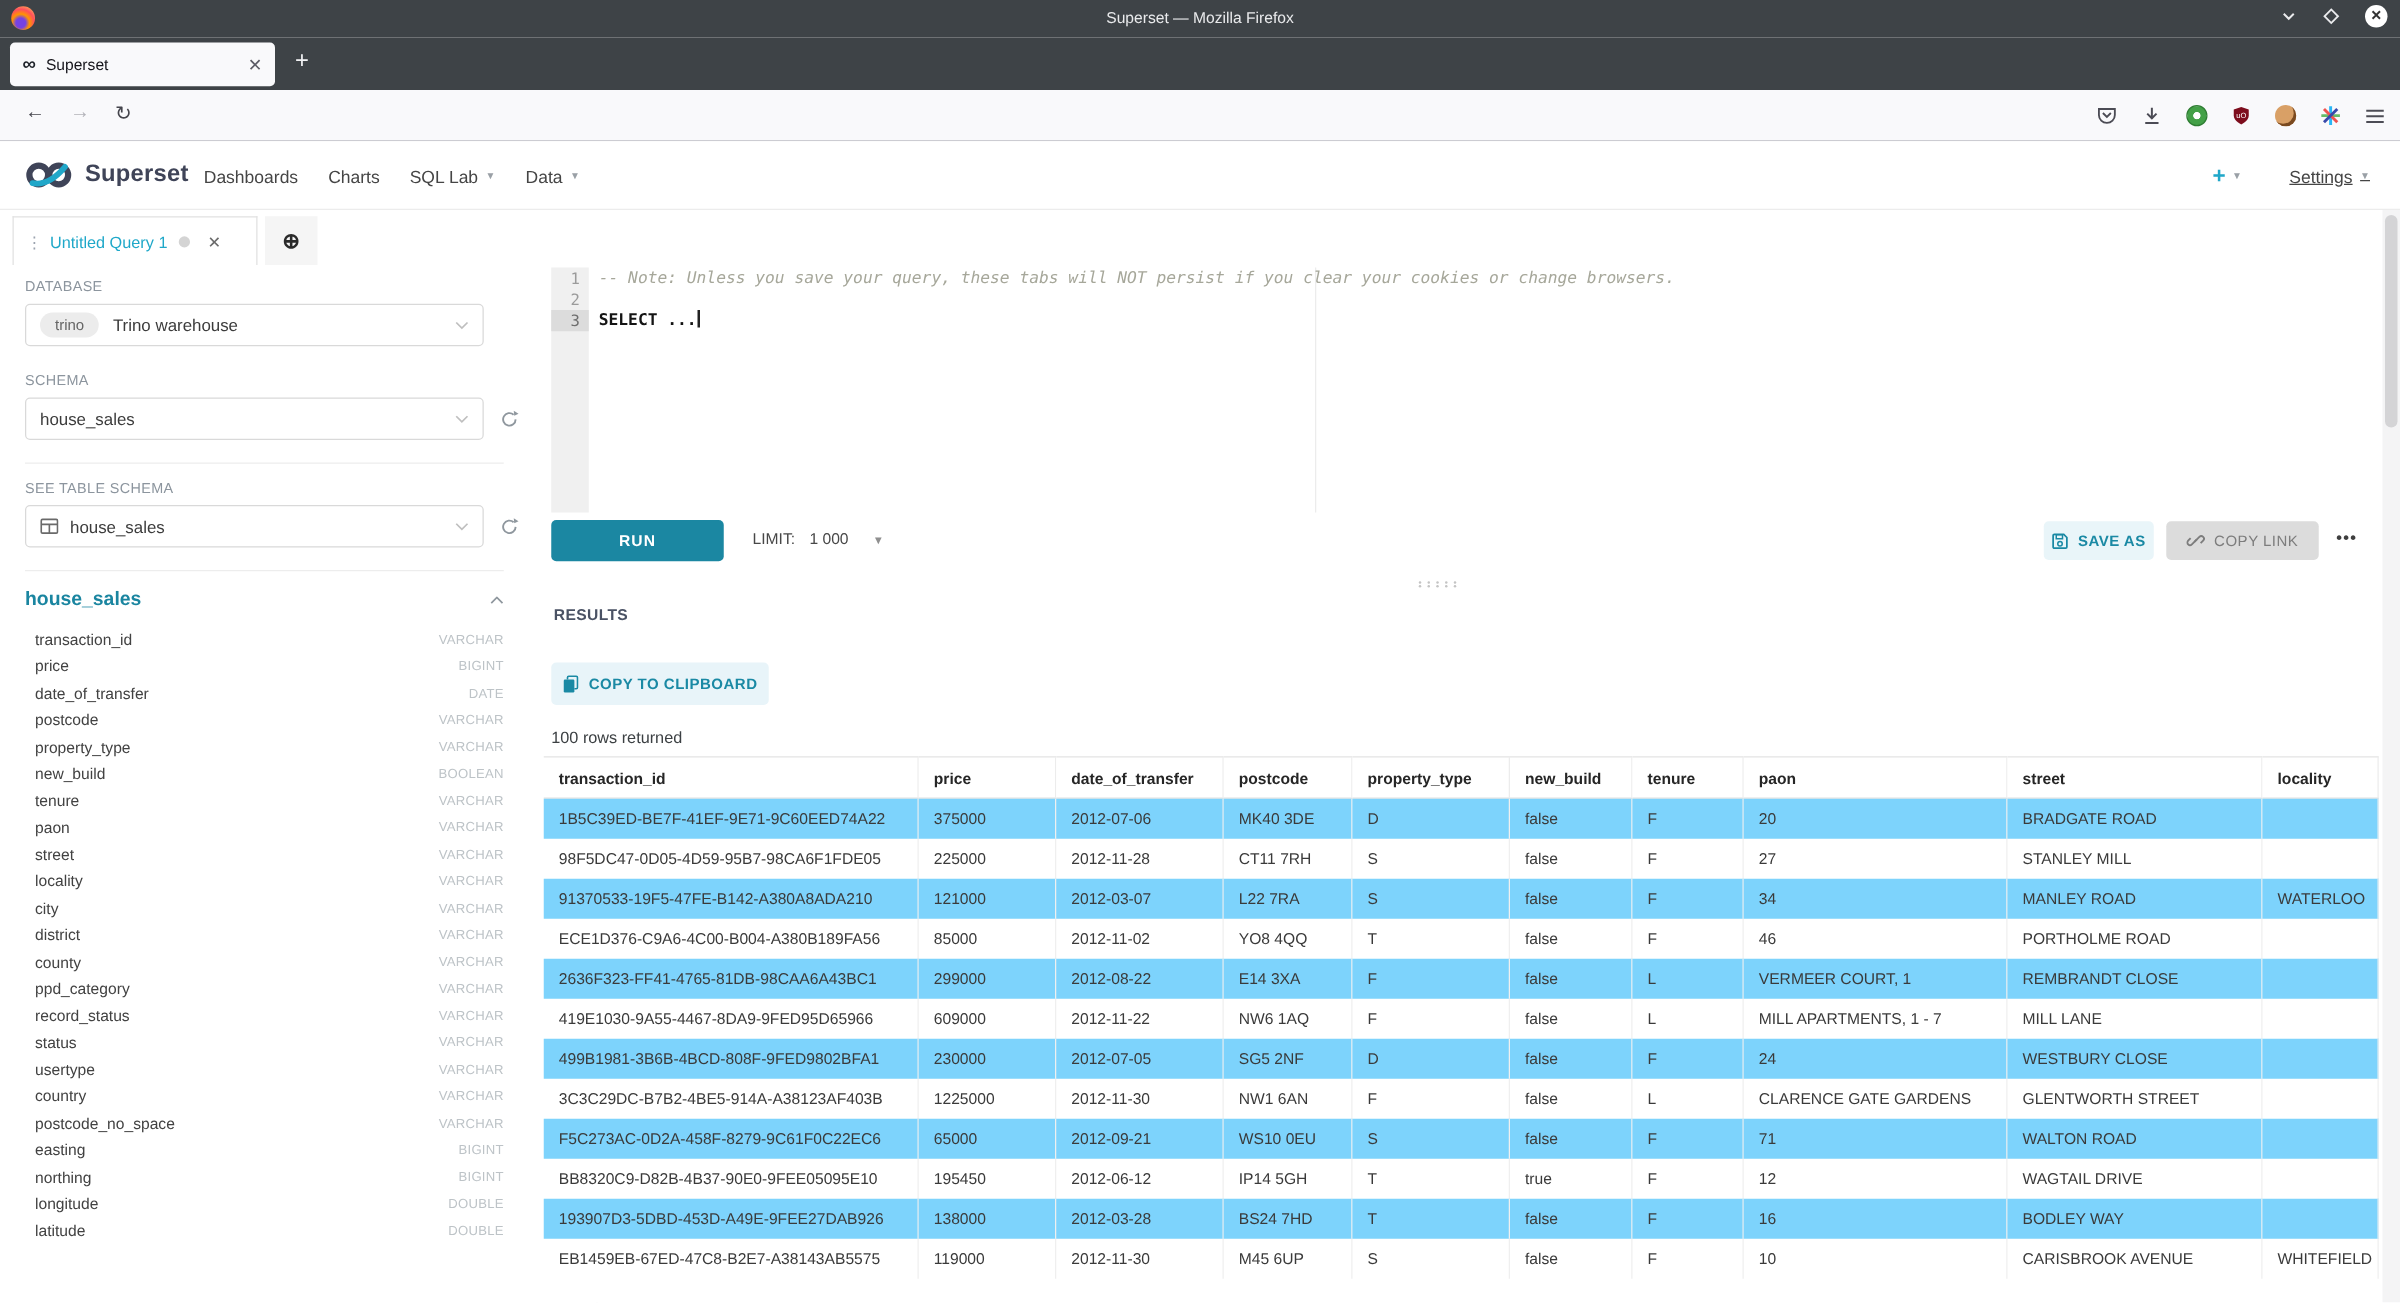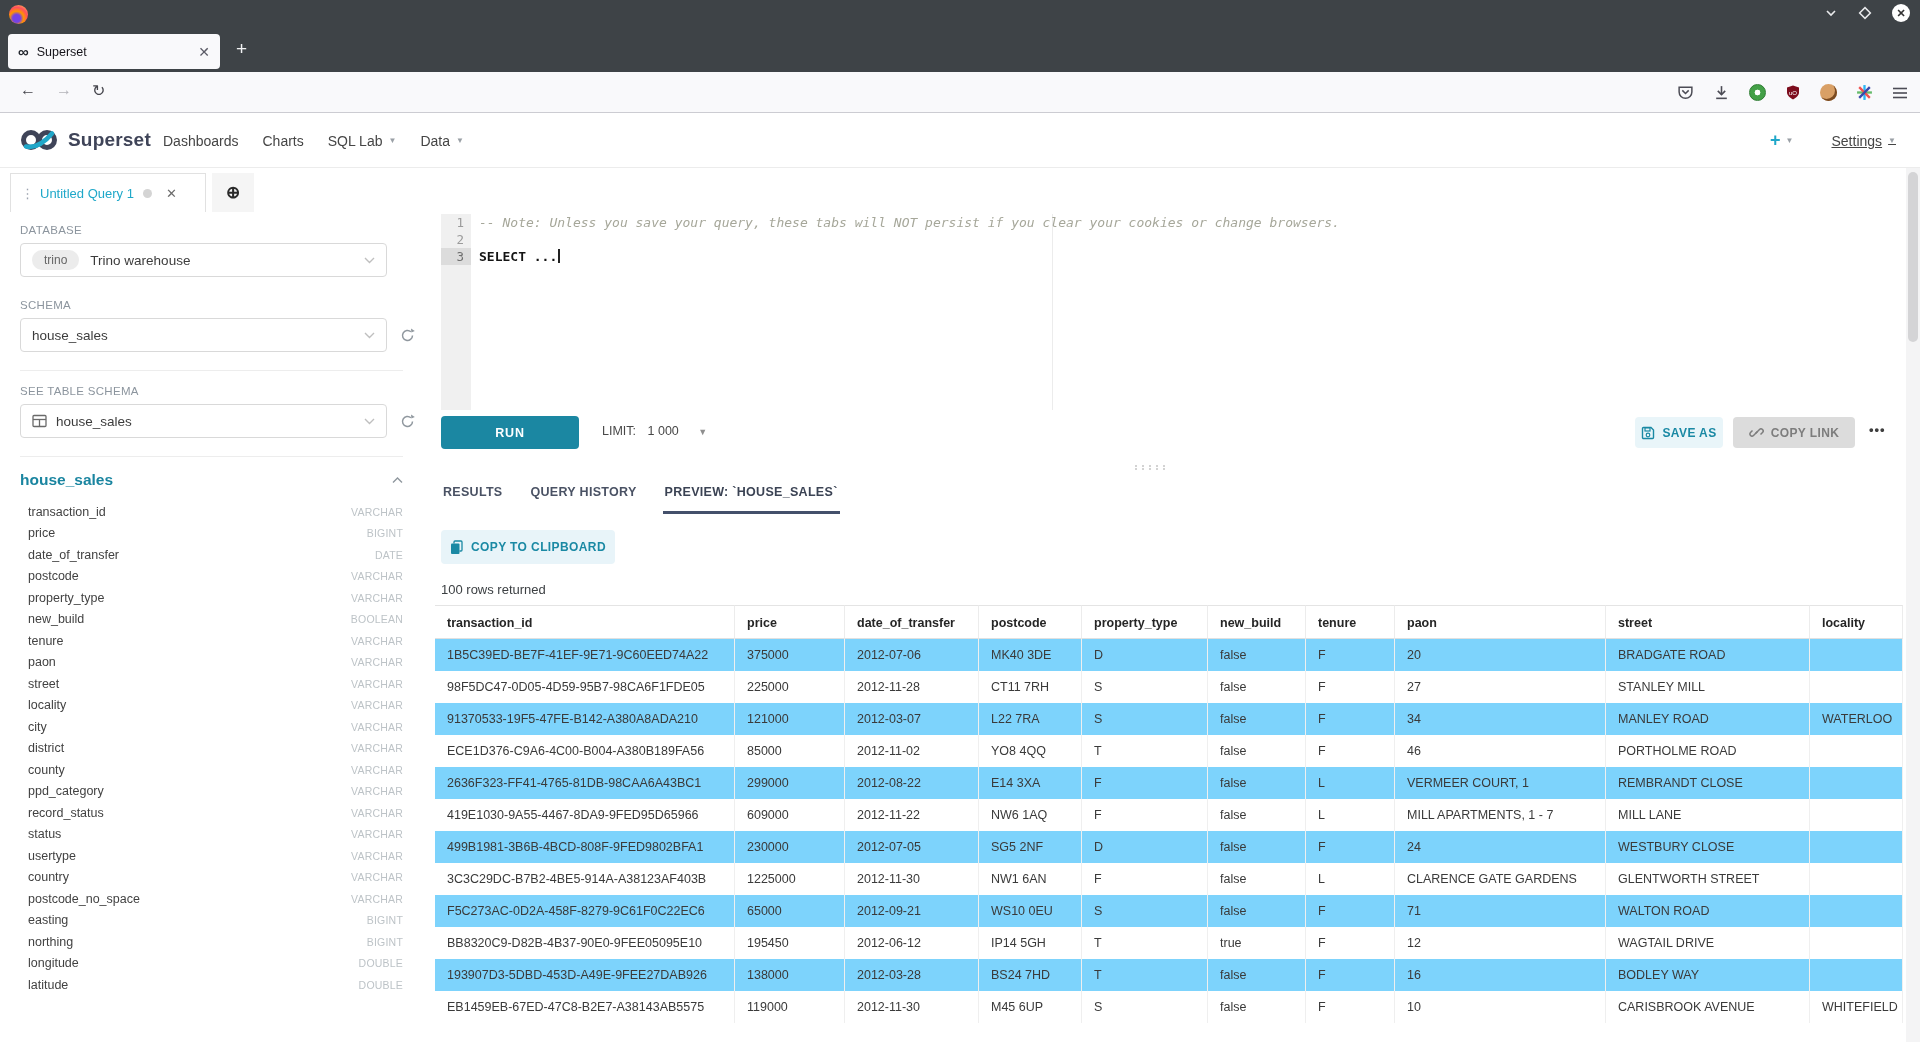--- a/index.html
+++ b/index.html
@@ -100,32 +100,32 @@
   #run-row { position:absolute; left:0; top:248px; width:1497px; height:34px; }
   #run-btn { position:absolute; left:18px; top:0; width:138px; height:33px; background:#1b87a2;
     border:none; border-radius:4px; color:#fff; font-size:12.5px; font-weight:bold;
     letter-spacing:.8px; font-family:inherit; }
   .limit-wrap { position:absolute; left:179px; top:8px; font-size:12.5px; color:#484848; }
   .limit-caret { color:#8f8f8f; font-size:9px; margin-left:16px; }
   #saveas-btn { position:absolute; left:1212px; top:1px; width:88px; height:31px; background:#e9f5f9;
     border:none; border-radius:4px; color:#1a89a4; font-size:12px; font-weight:bold; letter-spacing:.4px;
     display:flex; align-items:center; justify-content:center; gap:7px; font-family:inherit; }
   #copylink-btn { position:absolute; left:1310px; top:1px; width:122px; height:31px; background:#dcdcdc;
-    border:none; border-radius:4px; color:#7d7d7d; font-size:12px; font-weight:bold; letter-spacing:.4px;
+    border:none; border-radius:4px; color:#7d7d7d; font-size:12px; font-weight:normal; letter-spacing:.4px;
     display:flex; align-items:center; justify-content:center; gap:7px; font-family:inherit; }
   #more-btn { position:absolute; left:1446px; top:6px; color:#3f3f3f; font-size:13px; letter-spacing:1px; font-weight:bold; }
 
   
   #splitter { position:absolute; left:0; top:292px; width:1497px; height:14px; }
   .grip { position:absolute; left:710px; top:4px; width:34px; height:7px;
     display:grid; grid-template-columns:repeat(5,1fr); grid-template-rows:repeat(2,1fr); }
   .grip i { width:2px; height:2px; border-radius:50%; background:#c4c4c4; margin:auto; }
 
   
-  #south-tabs { position:absolute; left:18px; top:306px; height:40px; display:flex; gap:24px; }
+  #south-tabs { position:absolute; left:18px; top:306px; height:40px; display:flex; gap:24px;flex-direction:column; }
   .s-tab { font-size:12.5px; font-weight:bold; color:#4a5264; letter-spacing:.3px;
     padding:11px 2px 12px 2px; }
   .s-tab.active { color:#3b4354; border-bottom:3px solid #44506b; padding-bottom:9px; }
 
   
   #copy-row { position:absolute; left:0; top:362px; width:1497px; height:36px; }
   #copy-btn { position:absolute; left:18px; top:0; width:174px; height:34px; background:#e8f4f9;
     border:none; border-radius:4px; color:#1a89a4; font-size:12px; font-weight:bold; letter-spacing:.4px;
     display:flex; align-items:center; justify-content:center; gap:8px; font-family:inherit; }
   #filter-input { position:absolute; left:200px; top:0; width:1279px; height:34px;
@@ -150,20 +150,21 @@
 
   svg { display:block; }
 </style>
 </head>
 <body>
 
 <div id="page">
 
   <div id="titlebar" class="abs">
     <span class="ff-logo"></span>
+    <div class="title">Superset — Mozilla Firefox</div>
     <div class="win-controls">
       <span class="win-btn">
         <svg width="14" height="14" viewBox="0 0 14 14">
             <polyline points="3,5 7,9 11,5" fill="none" stroke="#e9eaec" stroke-width="1.6"></polyline>
           </svg>
       </span>
       <span class="win-btn">
         <svg width="14" height="14" viewBox="0 0 14 14">
             <rect x="3.2" y="3.2" width="7.6" height="7.6" fill="none" stroke="#e9eaec" stroke-width="1.5" transform="rotate(45 7 7)"></rect>
           </svg>

